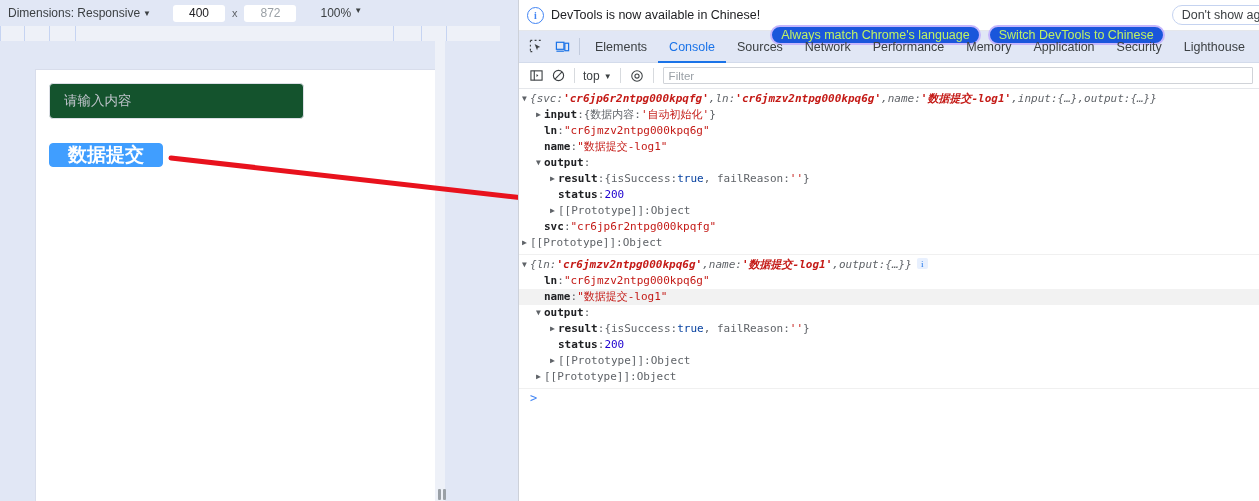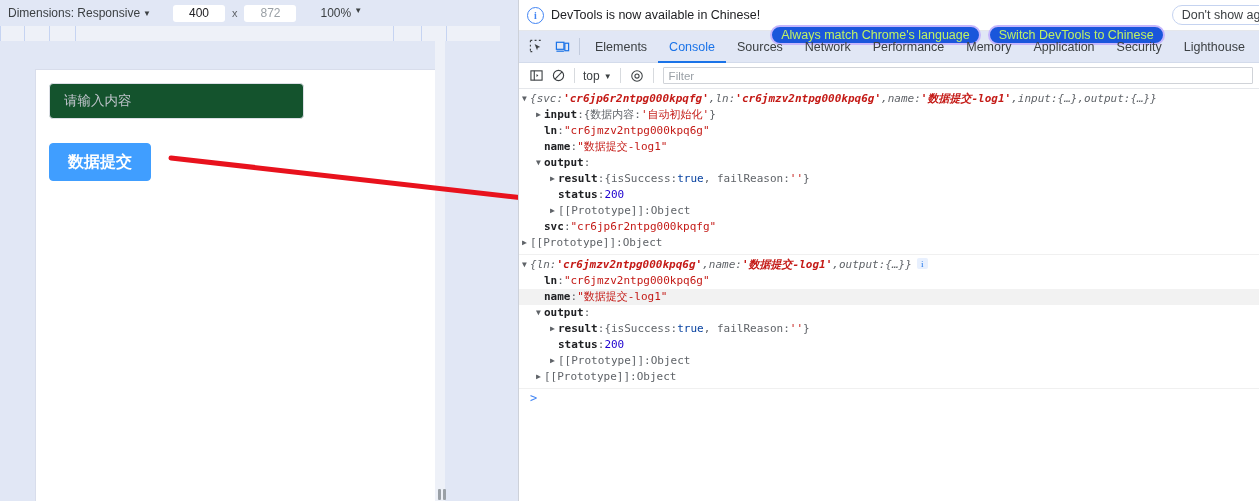--- a/index.html
+++ b/index.html
@@ -47,23 +47,23 @@
   .grip{position:absolute;left:438px;top:489px;display:flex;gap:2px;}
   .grip i{display:block;width:3px;height:11px;background:#9aa0a6;border-radius:1px;}
 
   .el-input{
     position:absolute;left:13px;top:13px;width:255px;height:36px;
     border:1px solid #dcdfe6;border-radius:4px;box-sizing:border-box;
     display:flex;align-items:center;padding:0 14px;
     font-size:13.5px;color:#c0c4cc;background:#14532d;cursor:text;
   }
   .el-button{
-    position:absolute;left:13px;top:73px;height:38px;padding:0 18px;
+    position:absolute;left:13px;top:73px;height:24px;padding:0 18px;
     background:#409eff;border:1px solid #409eff;border-radius:4px;color:#fff;
-    font-size:16px;font-weight:bold;display:flex;align-items:center;justify-content:center;
+    font-size:19px;font-weight:bold;display:flex;align-items:center;justify-content:center;
     cursor:pointer;box-sizing:border-box;font-family:"Liberation Sans",sans-serif;
   }
 
   
   .arrow-svg{position:absolute;left:0;top:0;width:1259px;height:501px;pointer-events:none;}
 
   
   .devtools{position:absolute;left:518px;top:0;width:741px;height:501px;background:#fff;overflow:hidden;
     border-left:1px solid #cdd1d9;box-sizing:border-box;}
 

